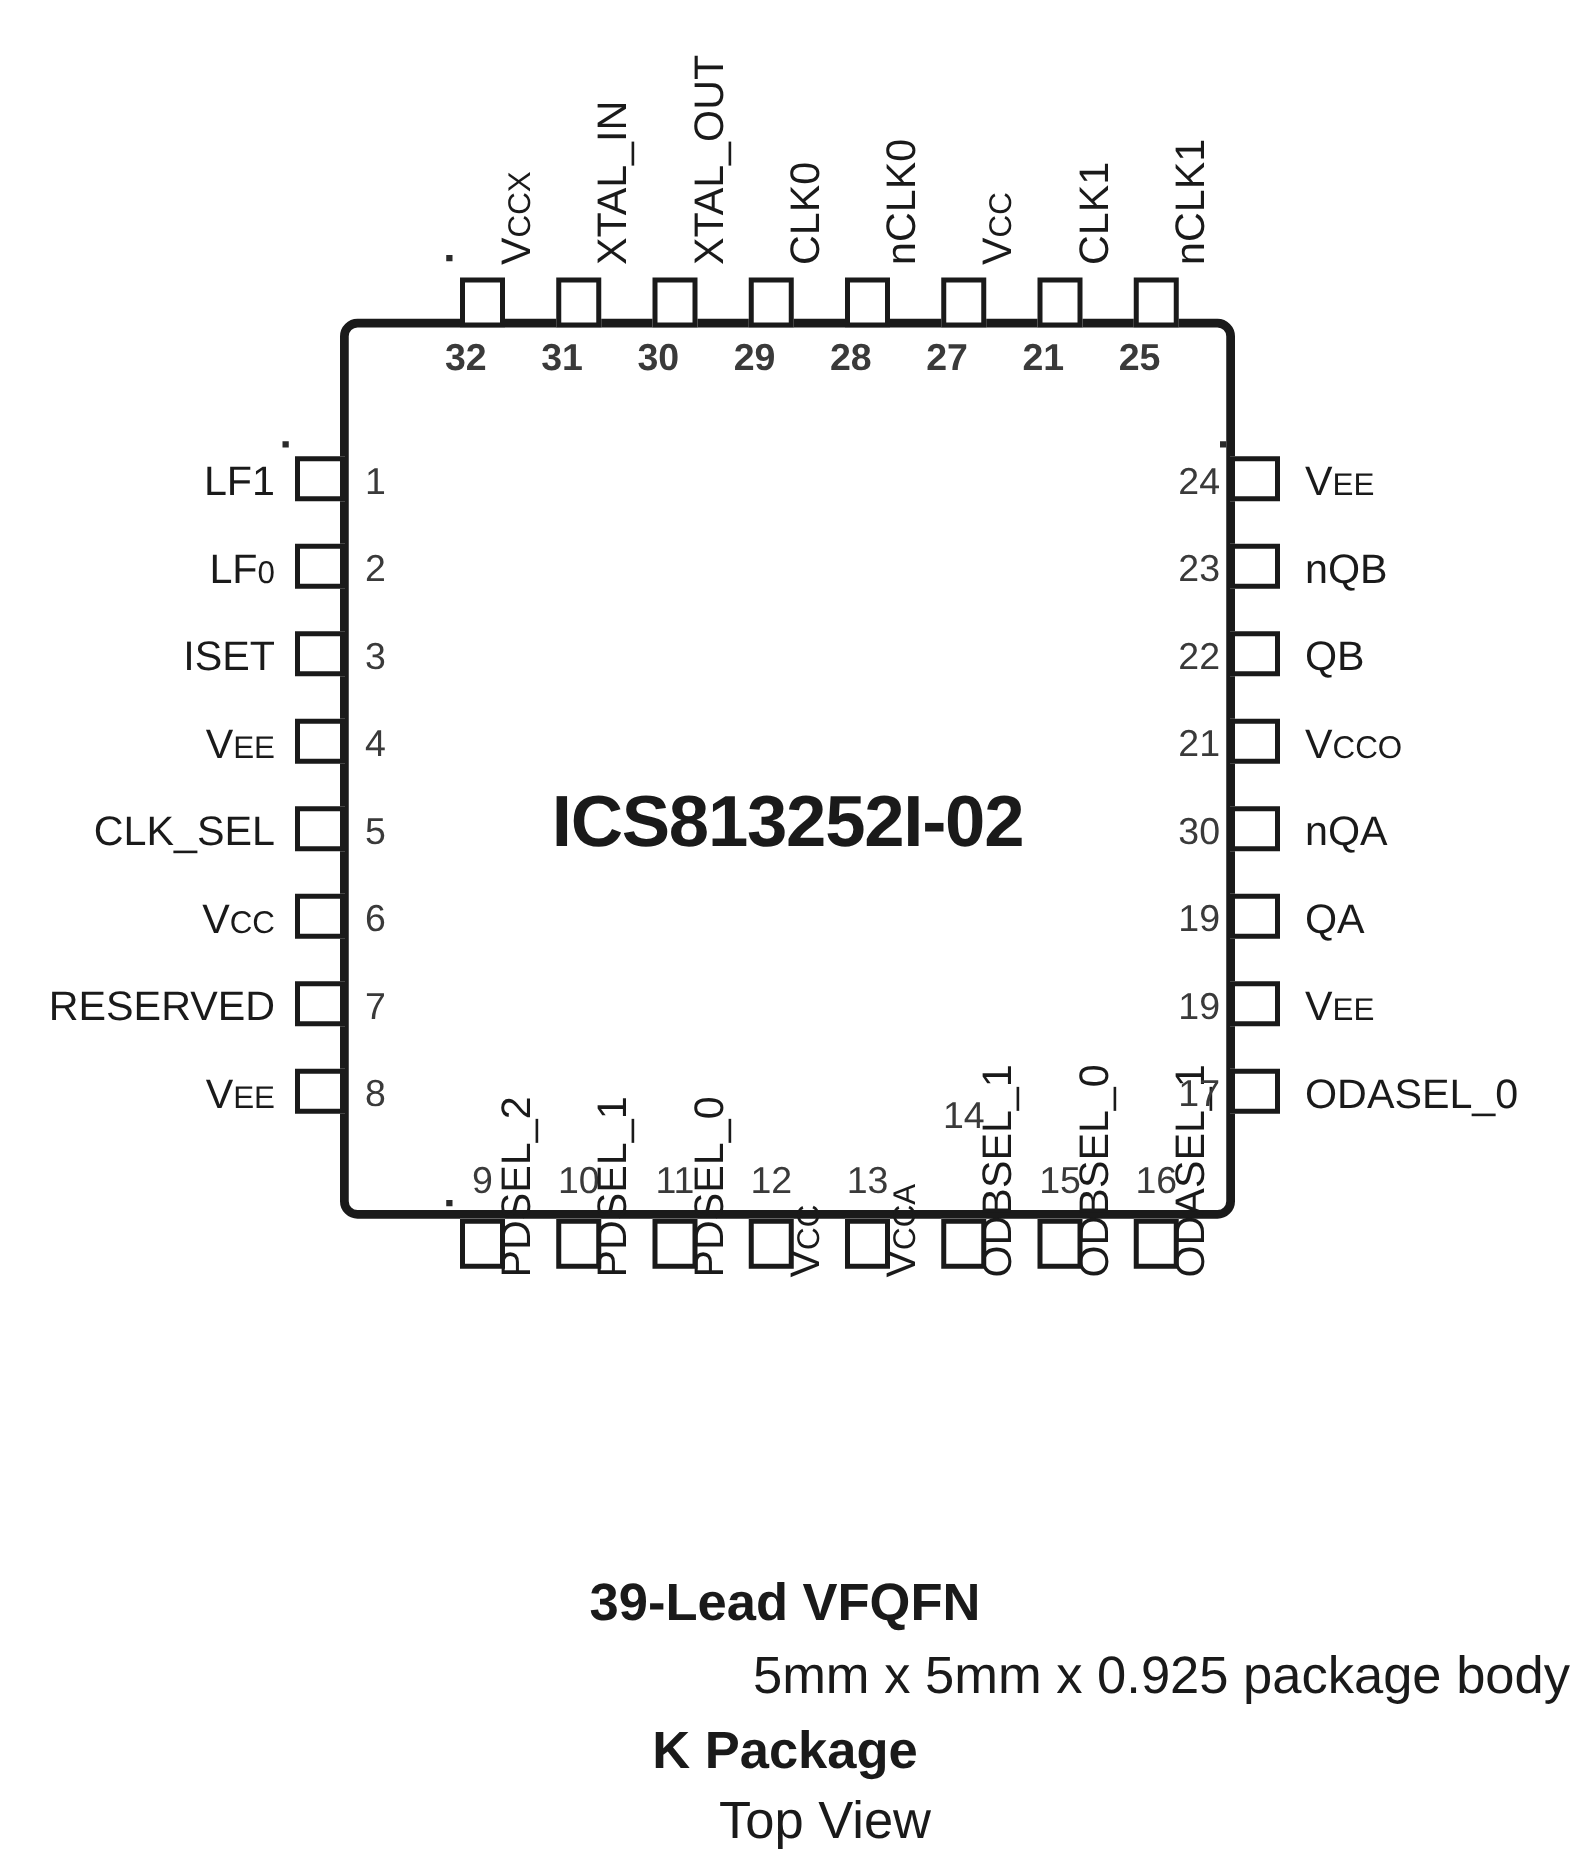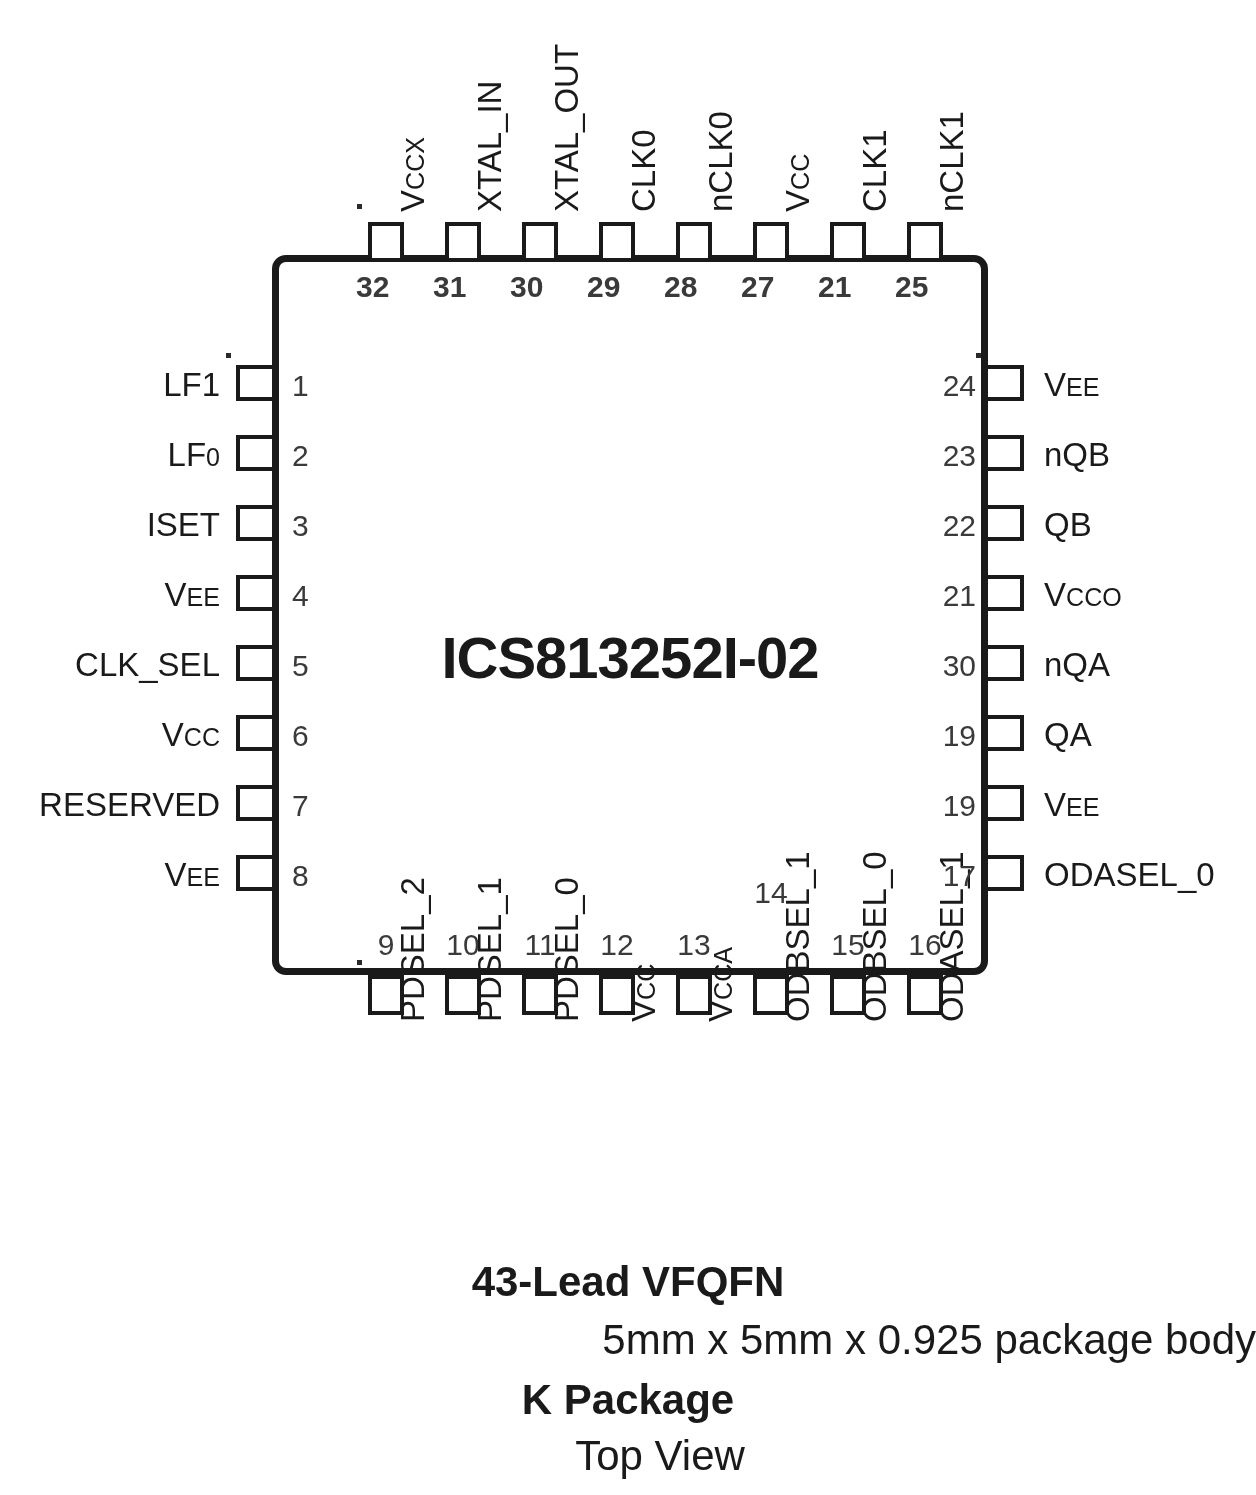--- a/index.html
+++ b/index.html
@@ -200,18 +200,18 @@
       <div class="pin-box right" style="left: 984px; top: 855px;"></div>
       <div class="pin-num right" style="left: 926px; top: 859px;">17</div>
       <div class="pin-label right" style="left: 1044px; top: 858px; width: 300px;">ODASEL_0</div>
     </div>
 
   <div class="dot" style="left:357px;top:204px;"></div>
   <div class="dot" style="left:226px;top:353px;"></div>
   <div class="dot" style="left:357px;top:960px;"></div>
   <div class="dot" style="left:976px;top:353px;"></div>
 
-  <div class="caption cap1">43-Lead VFQFN</div>
+  <div class="caption cap1">39-Lead VFQFN</div>
   <div class="caption cap2">5mm x 5mm x 0.925 package body</div>
   <div class="caption cap3">K Package</div>
   <div class="caption cap4">Top View</div>
 
 </div>
 
 </body></html>

